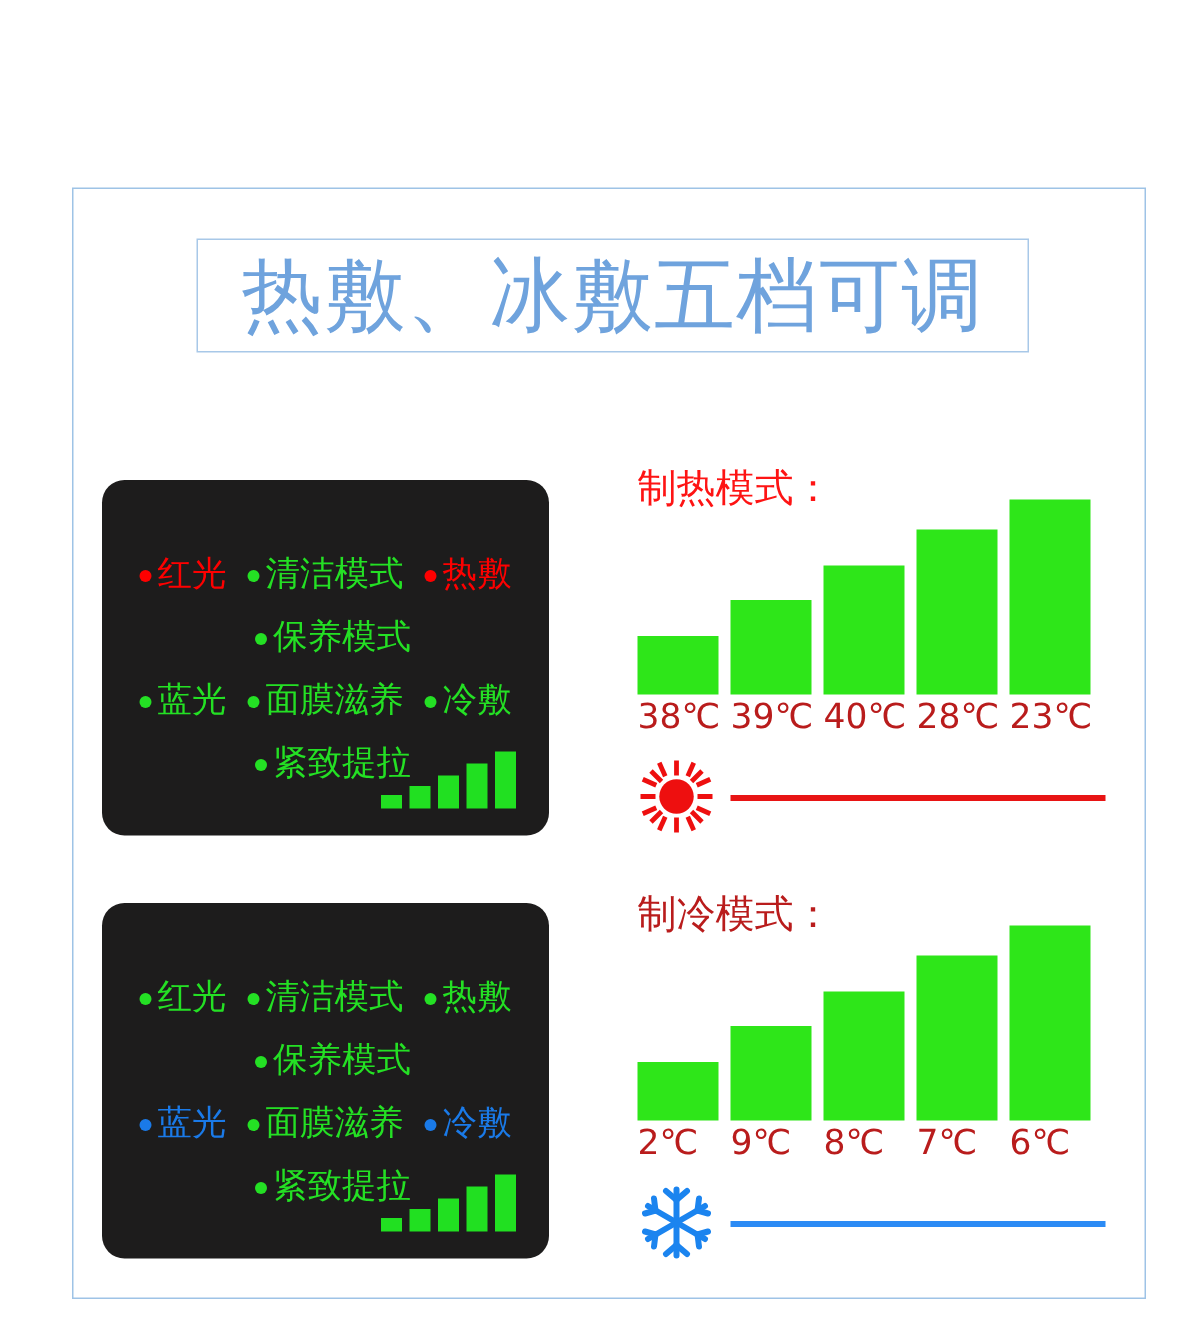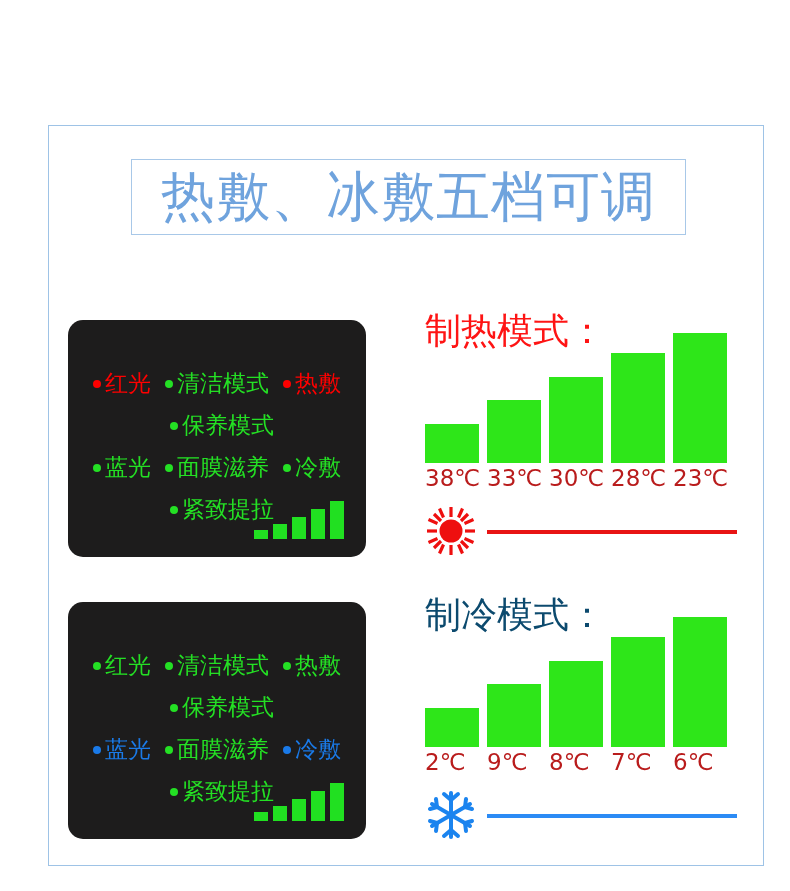--- a/index.html
+++ b/index.html
@@ -72,26 +72,26 @@
     display:flex;align-items:flex-end;gap:5px;height:38px;
   }
   .signal i{display:block;width:14px;background:#21e021;}
 
   
   .chart{position:absolute;left:405px;width:320px;}
   #chart-heat{top:313px;}
   #chart-cool{top:597px;}
 
   .chart-title{
-    position:absolute;left:8px;top:0;font-size:36px;line-height:1;
-    font-family:Liberation Sans, sans-serif;
+    position:absolute;left:8px;top:0;font-size:26px;line-height:1;
+    font-family:Liberation Serif, serif;
     white-space:nowrap;z-index:3;
   }
   .t-red{color:#fe1414;}
-  .t-blue{color:#0c4a6e;}
+  .t-blue{color:#b91c1c;}
 
   .bars{
     position:absolute;left:8px;top:18px;width:312px;height:132px;
     display:flex;align-items:flex-end;
   }
   .bar-col{width:62px;display:flex;justify-content:flex-start;}
   .bar{width:54px;background:#2ee619;}
 
   .bar-labels{
     position:absolute;left:8px;top:154px;width:312px;
@@ -258,22 +258,22 @@
       <div class="bar-col">
           <div class="bar" style="height:110px"></div>
         </div>
       <div class="bar-col">
           <div class="bar" style="height:130px"></div>
         </div>
     </div>
 
     <div class="bar-labels">
       <span>38℃</span>
-      <span>33℃</span>
-      <span>30℃</span>
+      <span>39℃</span>
+      <span>40℃</span>
       <span>28℃</span>
       <span>23℃</span>
     </div>
 
     <div class="legend">
       <svg class="glyph" viewBox="0 0 52 52">
         <circle cx="26" cy="26" r="11.5" fill="#ee0f0f"></circle>
         <g stroke="#ee0f0f" stroke-width="3.2" stroke-linecap="butt">
           <line x1="26" y1="2" x2="26" y2="12"></line>
           <line x1="26" y1="40" x2="26" y2="50"></line>

